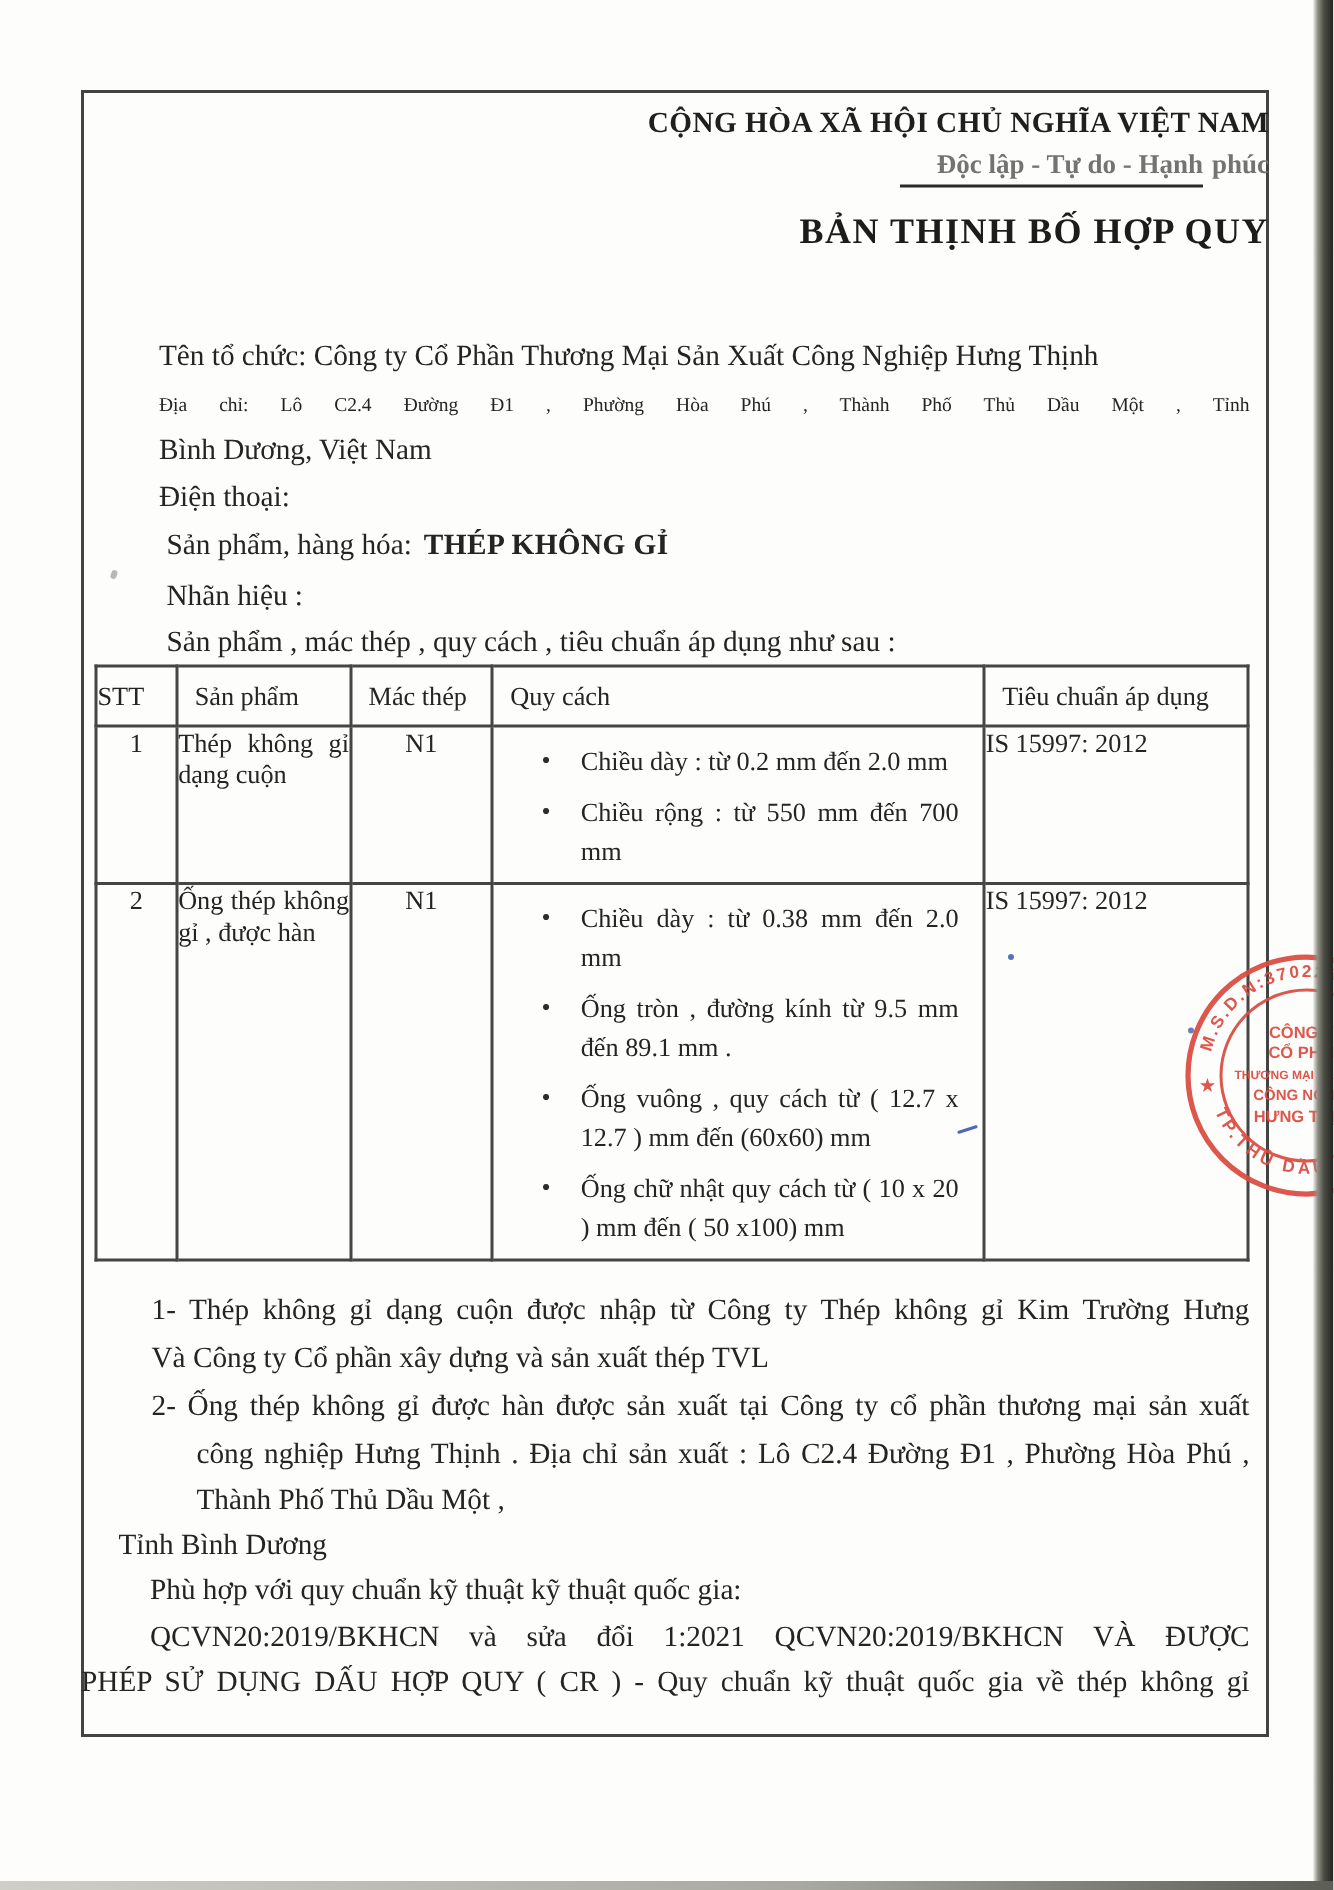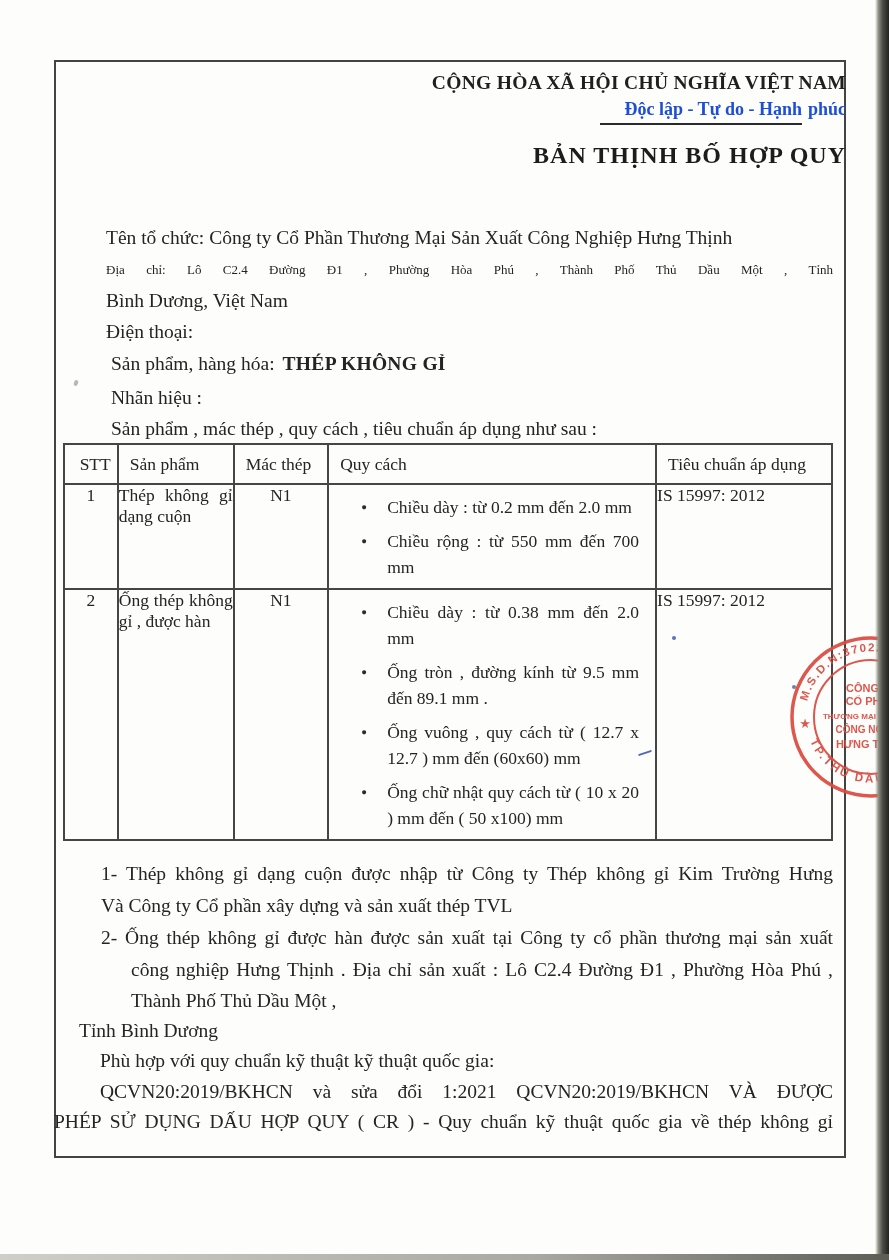--- a/index.html
+++ b/index.html
@@ -13,41 +13,41 @@
     overflow:hidden;
   }
   .page{position:absolute;left:0;top:0;width:889px;height:1260px;background:#fdfdfb;overflow:hidden;}
   .frame{
     position:absolute;left:54px;top:60px;width:792px;height:1098px;
     border:2px solid #434343;box-sizing:border-box;
   }
   .abs{position:absolute;}
   .center-band{left:54px;width:792px;text-align:right;}
   .nat-title{top:72px;font-size:19.5px;font-weight:bold;letter-spacing:.3px;color:#1f1f1f;}
-  .motto{top:99px;font-size:18px;font-weight:bold;color:#1d4ed8;}
+  .motto{top:99px;font-size:18px;font-weight:bold;color:#737373;}
   .motto-u{display:inline-block;border-bottom:2px solid #2a2a2a;padding:0 0 3px 24px;}
   .motto-t{margin-left:6px;}
   .doc-title{top:142px;font-size:24px;font-weight:bold;letter-spacing:1px;color:#1c1c1c;}
   .doc-num{top:186px;font-size:18.5px;}
   .bodyline{font-size:19.5px;line-height:27px;white-space:nowrap;color:#242424;}
   .wrapline{font-size:13px;line-height:27px;color:#242424;}
   .jlast{text-align:justify;text-align-last:justify;white-space:normal;}
   .prod-val{font-weight:bold;margin-left:8px;letter-spacing:.3px;}
 
   table.doc{
     position:absolute;left:63px;top:443px;width:770px;
     border-collapse:collapse;table-layout:fixed;
     font-size:17.5px;color:#242424;
   }
   table.doc th,table.doc td{
     border:2px solid #454545;vertical-align:top;font-weight:normal;
     padding:0;box-sizing:border-box;
   }
   table.doc th{text-align:left;padding:9px 6px 6px 11px;height:40px;font-size:17.5px;}
-  table.doc th.h-stt{text-align:right;padding-left:0;}
+  table.doc th.h-stt{text-align:left;padding-left:0;}
   tr.r1{height:100px;} tr.r2{height:232px;}
   td.c-stt{text-align:center;padding-top:10px;}
   td.c-sp{padding:10px 10px 0 11px;text-align:justify;}
   td.c-mt{text-align:center;padding-top:10px;}
   td.c-tc{padding:10px 8px 0 11px;}
   td.c-qc ul{margin:0;padding:9px 16px 0 58px;list-style:none;}
   td.c-qc li{position:relative;line-height:26px;margin:0 0 8px 0;text-align:justify;}
   td.c-qc li::before{
     content:"●";position:absolute;left:-26px;top:0;
     font-size:9.5px;line-height:26px;color:#2c2c2c;

